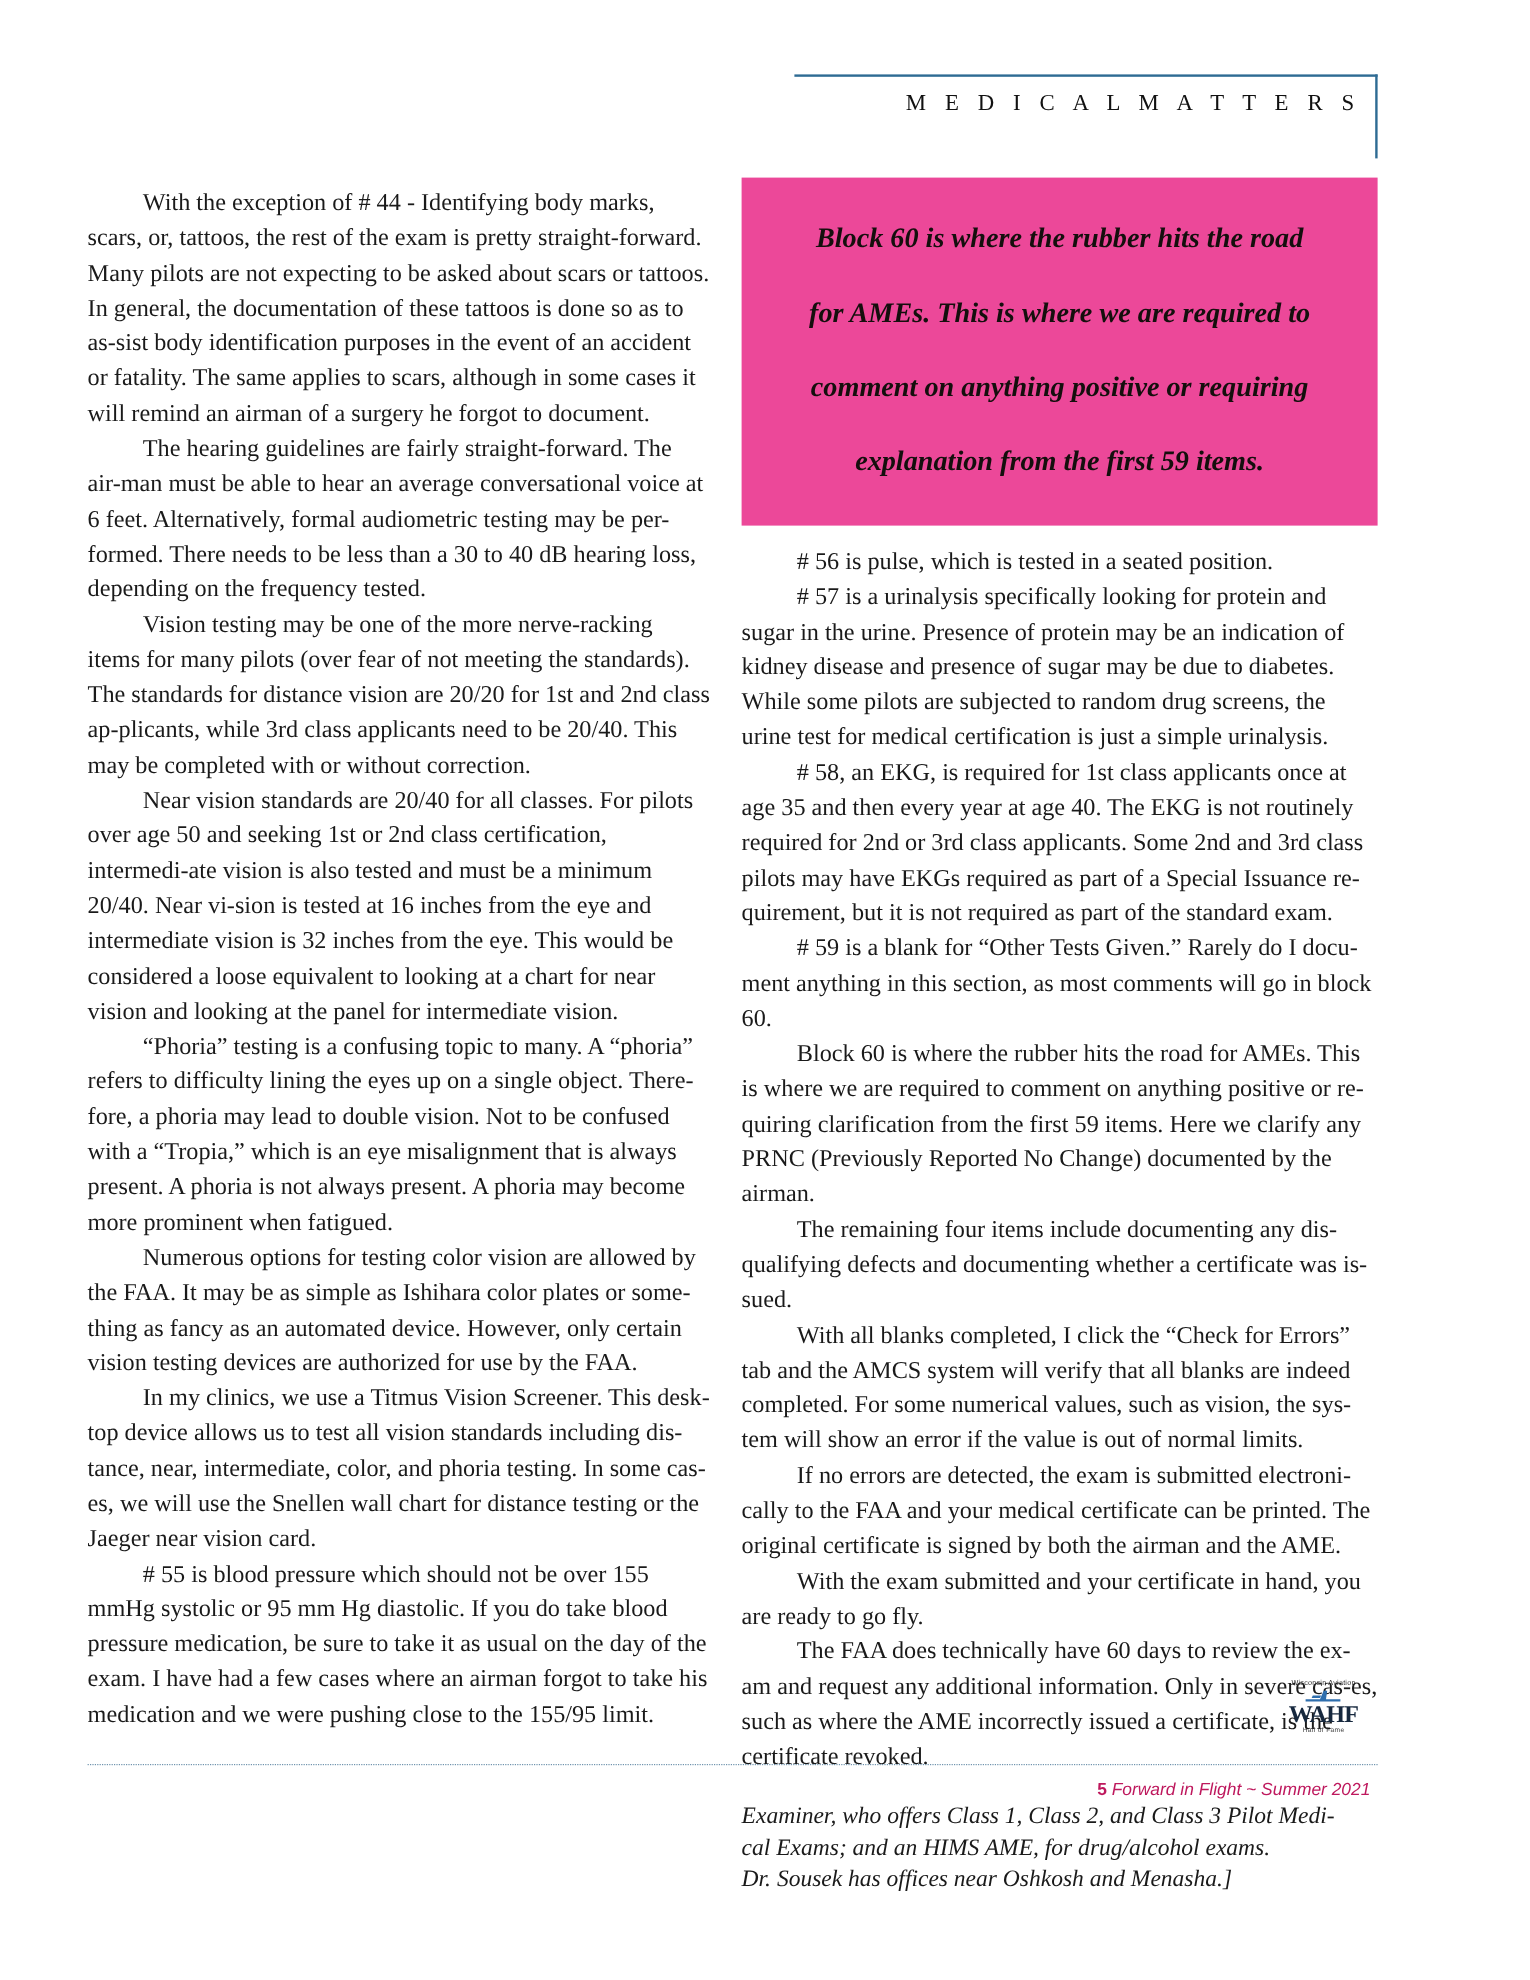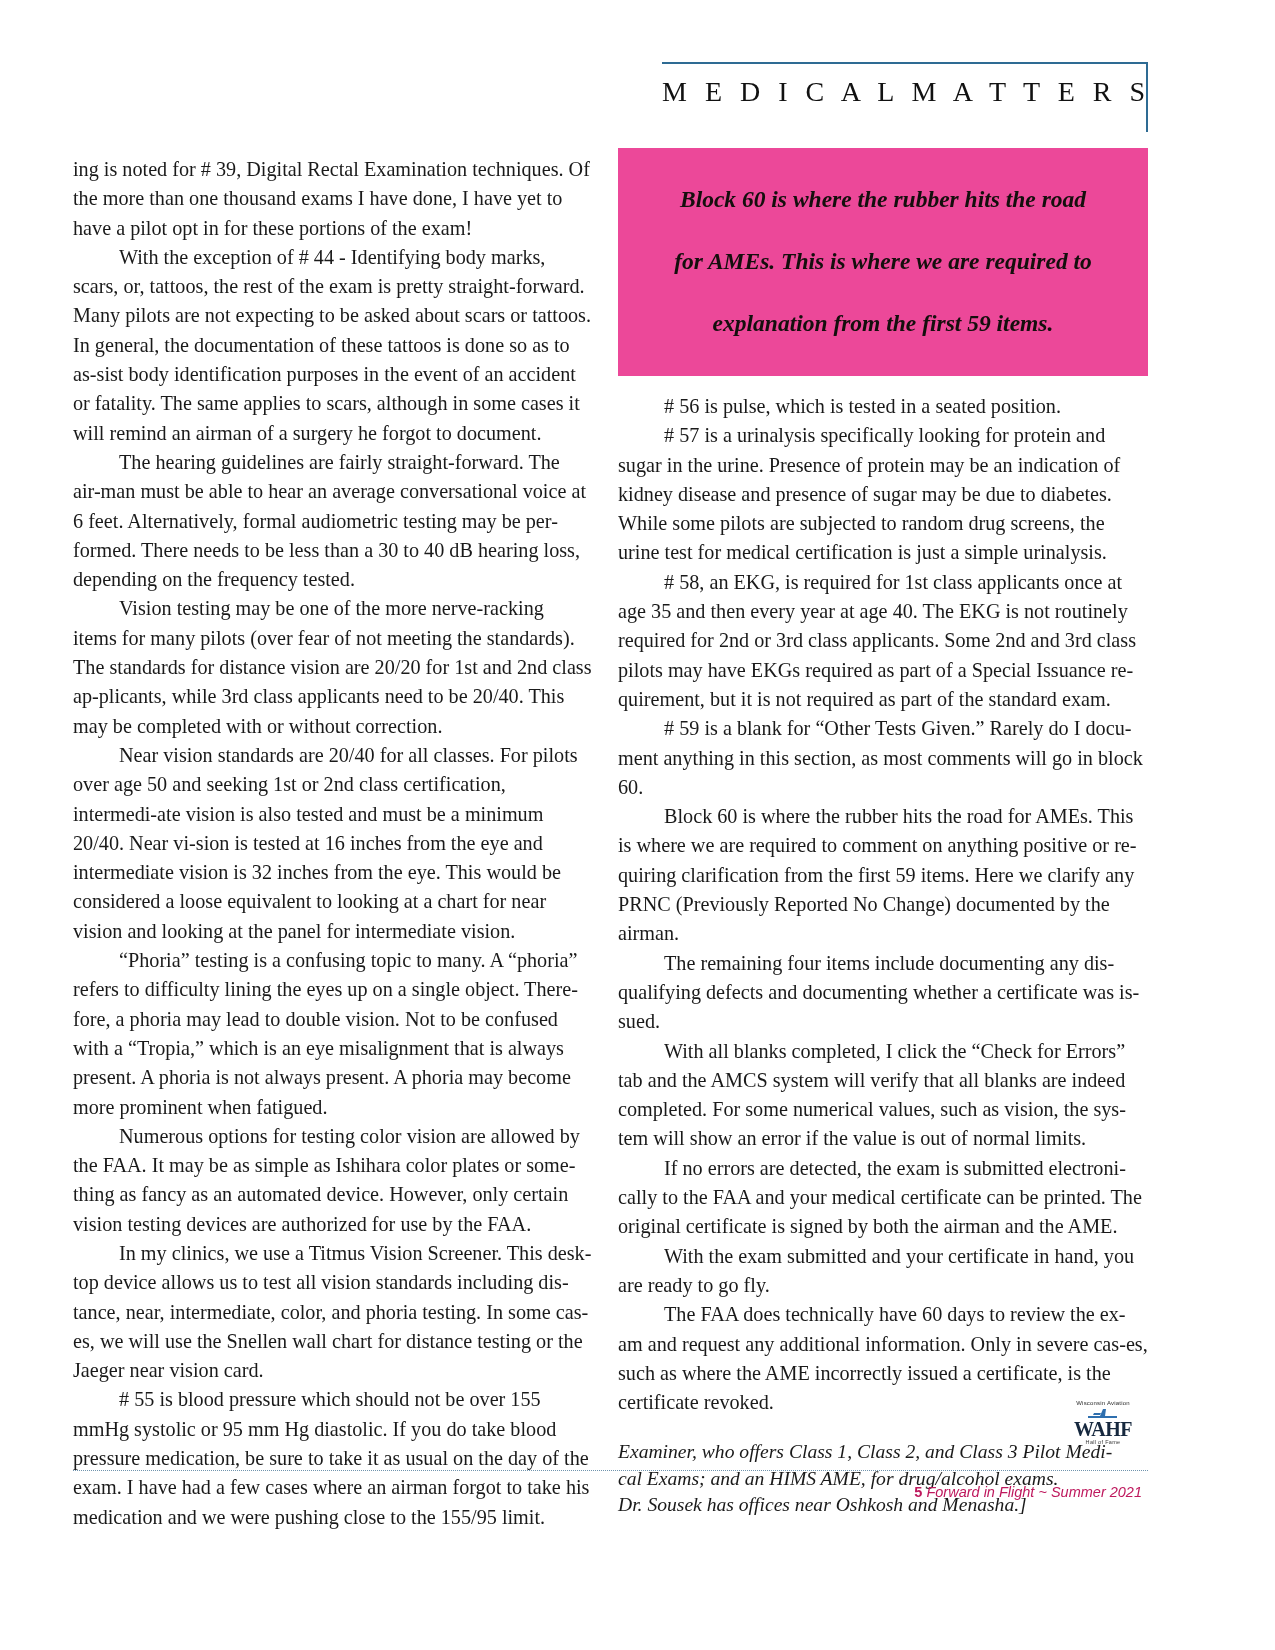--- a/index.html
+++ b/index.html
@@ -40,21 +40,21 @@
     height: 70px;
     background: #2e6b93;
   }
   .header-title {
     position: absolute;
     left: 0;
     top: 14px;
     width: 472px;
     text-align: right;
     font-family: "Liberation Serif", "DejaVu Serif", serif;
-    font-size: 28px;
+    font-size: 19px;
     letter-spacing: 5.5px;
     color: #111111;
     white-space: nowrap;
   }
 
   
   .col {
     position: absolute;
     top: 155px;
     font-size: 20.2px;
@@ -169,36 +169,36 @@
 </head>
 <body>
 
 <div class="page-header">
   <div class="header-rule"></div>
   <div class="header-vrule"></div>
   <div class="header-title">M E D I C A L   M A T T E R S</div>
 </div>
 
 <div class="col col-left">
-  <p>ing is noted for # 39, Digital Rectal Examination techniques. Of the more than one thousand exams I have done, I have yet to have a pilot opt in for these portions of the exam!</p>
   <p class="indent">With the exception of # 44 - Identifying body marks, scars, or, tattoos, the rest of the exam is pretty straight-forward. Many pilots are not expecting to be asked about scars or tattoos. In general, the documentation of these tattoos is done so as to as-sist body identification purposes in the event of an accident or fatality. The same applies to scars, although in some cases it will remind an airman of a surgery he forgot to document.</p>
   <p class="indent">The hearing guidelines are fairly straight-forward. The air-man must be able to hear an average conversational voice at 6 feet. Alternatively, formal audiometric testing may be per-formed. There needs to be less than a 30 to 40 dB hearing loss, depending on the frequency tested.</p>
   <p class="indent">Vision testing may be one of the more nerve-racking items for many pilots (over fear of not meeting the standards). The standards for distance vision are 20/20 for 1st and 2nd class ap-plicants, while 3rd class applicants need to be 20/40. This may be completed with or without correction.</p>
   <p class="indent">Near vision standards are 20/40 for all classes. For pilots over age 50 and seeking 1st or 2nd class certification, intermedi-ate vision is also tested and must be a minimum 20/40. Near vi-sion is tested at 16 inches from the eye and intermediate vision is 32 inches from the eye. This would be considered a loose equivalent to looking at a chart for near vision and looking at the panel for intermediate vision.</p>
   <p class="indent">“Phoria” testing is a confusing topic to many. A “phoria” refers to difficulty lining the eyes up on a single object. There-fore, a phoria may lead to double vision. Not to be confused with a “Tropia,” which is an eye misalignment that is always present. A phoria is not always present. A phoria may become more prominent when fatigued.</p>
   <p class="indent">Numerous options for testing color vision are allowed by the FAA. It may be as simple as Ishihara color plates or some-thing as fancy as an automated device. However, only certain vision testing devices are authorized for use by the FAA.</p>
   <p class="indent">In my clinics, we use a Titmus Vision Screener. This desk-top device allows us to test all vision standards including dis-tance, near, intermediate, color, and phoria testing. In some cas-es, we will use the Snellen wall chart for distance testing or the Jaeger near vision card.</p>
   <p class="indent"># 55 is blood pressure which should not be over 155 mmHg systolic or 95 mm Hg diastolic. If you do take blood pressure medication, be sure to take it as usual on the day of the exam. I have had a few cases where an airman forgot to take his medication and we were pushing close to the 155/95 limit.</p>
 </div>
 
 <div class="col col-right">
 
   <div class="callout">
     <div>Block 60 is where the rubber hits the road</div>
     <div>for AMEs.  This is where we are required to</div>
+    <div>comment on anything positive or requiring</div>
     <div>explanation from the first 59 items.</div>
   </div>
 
   <p class="indent"># 56 is pulse, which is tested in a seated position.</p>
   <p class="indent"># 57 is a urinalysis specifically looking for protein and sugar in the urine. Presence of protein may be an indication of kidney disease and presence of sugar may be due to diabetes. While some pilots are subjected to random drug screens, the urine test for medical certification is just a simple urinalysis.</p>
   <p class="indent"># 58, an EKG, is required for 1st class applicants once at age 35 and then every year at age 40.  The EKG is not routinely required for 2nd or 3rd class applicants. Some 2nd and 3rd class pilots may have EKGs required as part of a Special Issuance re-quirement, but it is not required as part of the standard exam.</p>
   <p class="indent"># 59 is a blank for “Other Tests Given.” Rarely do I docu-ment anything in this section, as most comments will go in block 60.</p>
   <p class="indent">Block 60 is where the rubber hits the road for AMEs. This is where we are required to comment on anything positive or re-quiring clarification from the first 59 items. Here we clarify any PRNC (Previously Reported No Change) documented by the airman.</p>
   <p class="indent">The remaining four items include documenting any dis-qualifying defects and documenting whether a certificate was is-sued.</p>
   <p class="indent">With all blanks completed, I click the “Check for Errors” tab and the AMCS system will verify that all blanks are indeed completed. For some numerical values, such as vision, the sys-tem will show an error if the value is out of normal limits.</p>

